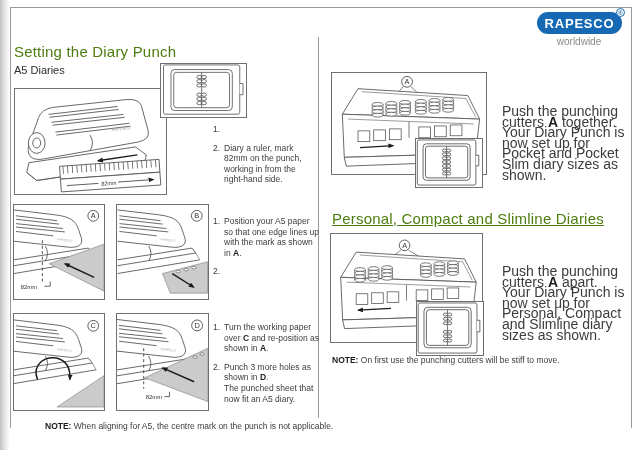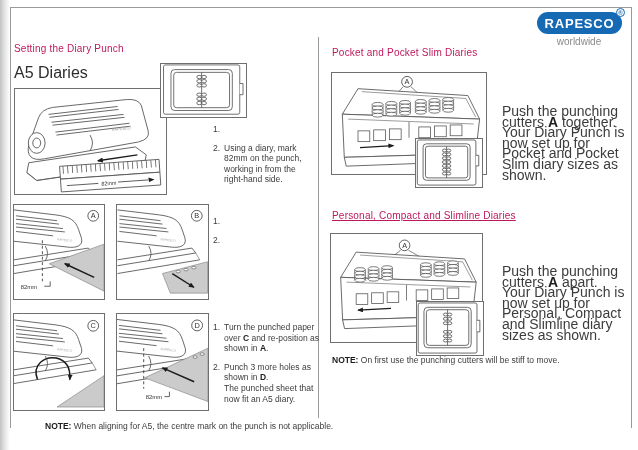--- a/index.html
+++ b/index.html
@@ -2,22 +2,22 @@
 <html><head>
 <meta charset="utf-8">
 <style>
   html,body{margin:0;padding:0;background:#fff;}
   .page{position:relative;width:638px;height:450px;background:#fff;overflow:hidden;
         font-family:"Liberation Sans",sans-serif;color:#3a3a3a;}
   .abs{position:absolute;}
   .edge-shadow{left:0;top:0;width:10px;height:450px;
         background:linear-gradient(to right,#c2c2c2,#e9e9e9 55%,#ffffff);}
   .rule{background:#9a9a9a;}
-  .h1{font-size:10px;font-weight:400;color:#be185d;letter-spacing:.2px;white-space:nowrap;}
-  .h2{font-size:16px;font-weight:400;color:#2d2d2d;}
+  .h1{font-size:15px;font-weight:400;color:#4d7c0f;letter-spacing:.2px;white-space:nowrap;}
+  .h2{font-size:11px;font-weight:400;color:#2d2d2d;}
   .box{position:absolute;border:1px solid #6f6f6f;background:#fff;box-sizing:border-box;}
   .steps{font-size:8.5px;line-height:10.6px;color:#3c3c3c;}
   .step{display:flex;margin-bottom:8px;}
   .step .num{width:11px;flex:none;}
   .step b{color:#1f1f1f;}
   .block{display:block;}
   .note{font-size:8.5px;color:#3c3c3c;}
   .note b{color:#1b1b1b;}
   .rtext{font-size:14px;line-height:10.6px;color:#3c3c3c;width:126px;}
   .rtext b{color:#1f1f1f;}
@@ -113,21 +113,21 @@
       </g>
     </svg>
   </div>
 
   <div class="abs steps" style="left:213px;top:124px;width:104px;">
     <div class="step">
       <span class="num">1.</span>
     </div>
     <div class="step">
       <span class="num">2.</span>
-      <span class="body"><span>Using a diary, mark 82mm on the punch, working in from the right-hand side.</span></span>
+      <span class="body"><span>Diary a ruler, mark 82mm on the punch, working in from the right-hand side.</span></span>
     </div>
   </div>
 
   <div class="box" style="left:13px;top:204px;width:92px;height:96px;">
     <svg viewBox="0 0 92 96" width="90" height="94">
       <defs>
           <marker id="ah-a" markerWidth="8" markerHeight="8" refX="5" refY="2.5" orient="auto" markerUnits="userSpaceOnUse">
             <path d="M0,0 L6,2.5 L0,5 Z" fill="#1c1c1c"></path>
           </marker>
         </defs>
@@ -190,20 +190,21 @@
       <g>
         <circle cx="81" cy="11" r="5.5" fill="#fff" stroke="#4a4a4a" stroke-width=".9"></circle>
         <text x="81" y="13.6" font-size="7.5" fill="#333" text-anchor="middle">B</text>
       </g>
     </svg>
   </div>
 
   <div class="abs steps" style="left:213px;top:216px;width:106px;">
     <div class="step">
       <span class="num">1.</span>
+      <span class="body"><span>Position your A5 paper so that one edge lines up with the mark as shown in </span><b>A</b><span>.</span></span>
     </div>
     <div class="step">
       <span class="num">2.</span>
     </div>
   </div>
 
   <div class="box" style="left:13px;top:313px;width:92px;height:98px;">
     <svg viewBox="0 0 92 96" width="90" height="96">
       <defs>
           <marker id="ah-c" markerWidth="8" markerHeight="8" refX="5" refY="2.5" orient="auto" markerUnits="userSpaceOnUse">
@@ -268,39 +269,38 @@
       <g>
         <circle cx="81" cy="11" r="5.5" fill="#fff" stroke="#4a4a4a" stroke-width=".9"></circle>
         <text x="81" y="13.6" font-size="7.5" fill="#333" text-anchor="middle">D</text>
       </g>
     </svg>
   </div>
 
   <div class="abs steps" style="left:213px;top:322px;width:108px;">
     <div class="step">
       <span class="num">1.</span>
-      <span class="body"><span>Turn the punched paper over </span><b>C</b><span> and re-position as shown in </span><b>A</b><span>.</span></span>
+      <span class="body"><span>Turn the working paper over </span><b>C</b><span> and re-position as shown in </span><b>A</b><span>.</span></span>
     </div>
     <div class="step">
       <span class="num">2.</span>
       <span class="body"><span>Punch 3 more holes as shown in </span><b>D</b><span>.</span><span class="block">The punched sheet that now fit an A5 diary.</span></span>
     </div>
   </div>
 
   <div class="abs note" style="left:13px;top:421px;width:310px;padding-left:32px;">
     <b>NOTE:</b><span> When aligning for A5, the centre mark on the punch is not applicable.</span>
   </div>
 
   <div class="abs logo">
     <span class="logo-text">RAPESCO</span>
     <span class="reg">®</span>
   </div>
   <div class="abs tagline">worldwide</div>
 
-  <div class="abs h1" style="left:332px;top:47px;">Pocket and Pocket Slim Diaries</div>
 
   <div class="box" style="left:331px;top:72px;width:156px;height:103px;">
     <svg viewBox="0 0 156 103" width="154" height="101">
       <defs>
           <marker id="ah-t" markerWidth="8" markerHeight="8" refX="5" refY="2.5" orient="auto" markerUnits="userSpaceOnUse">
             <path d="M0,0 L6,2.5 L0,5 Z" fill="#1c1c1c"></path>
           </marker>
         </defs>
       <g>
         <circle cx="76" cy="9" r="5.5" fill="#fff" stroke="#4a4a4a" stroke-width=".9"></circle>

